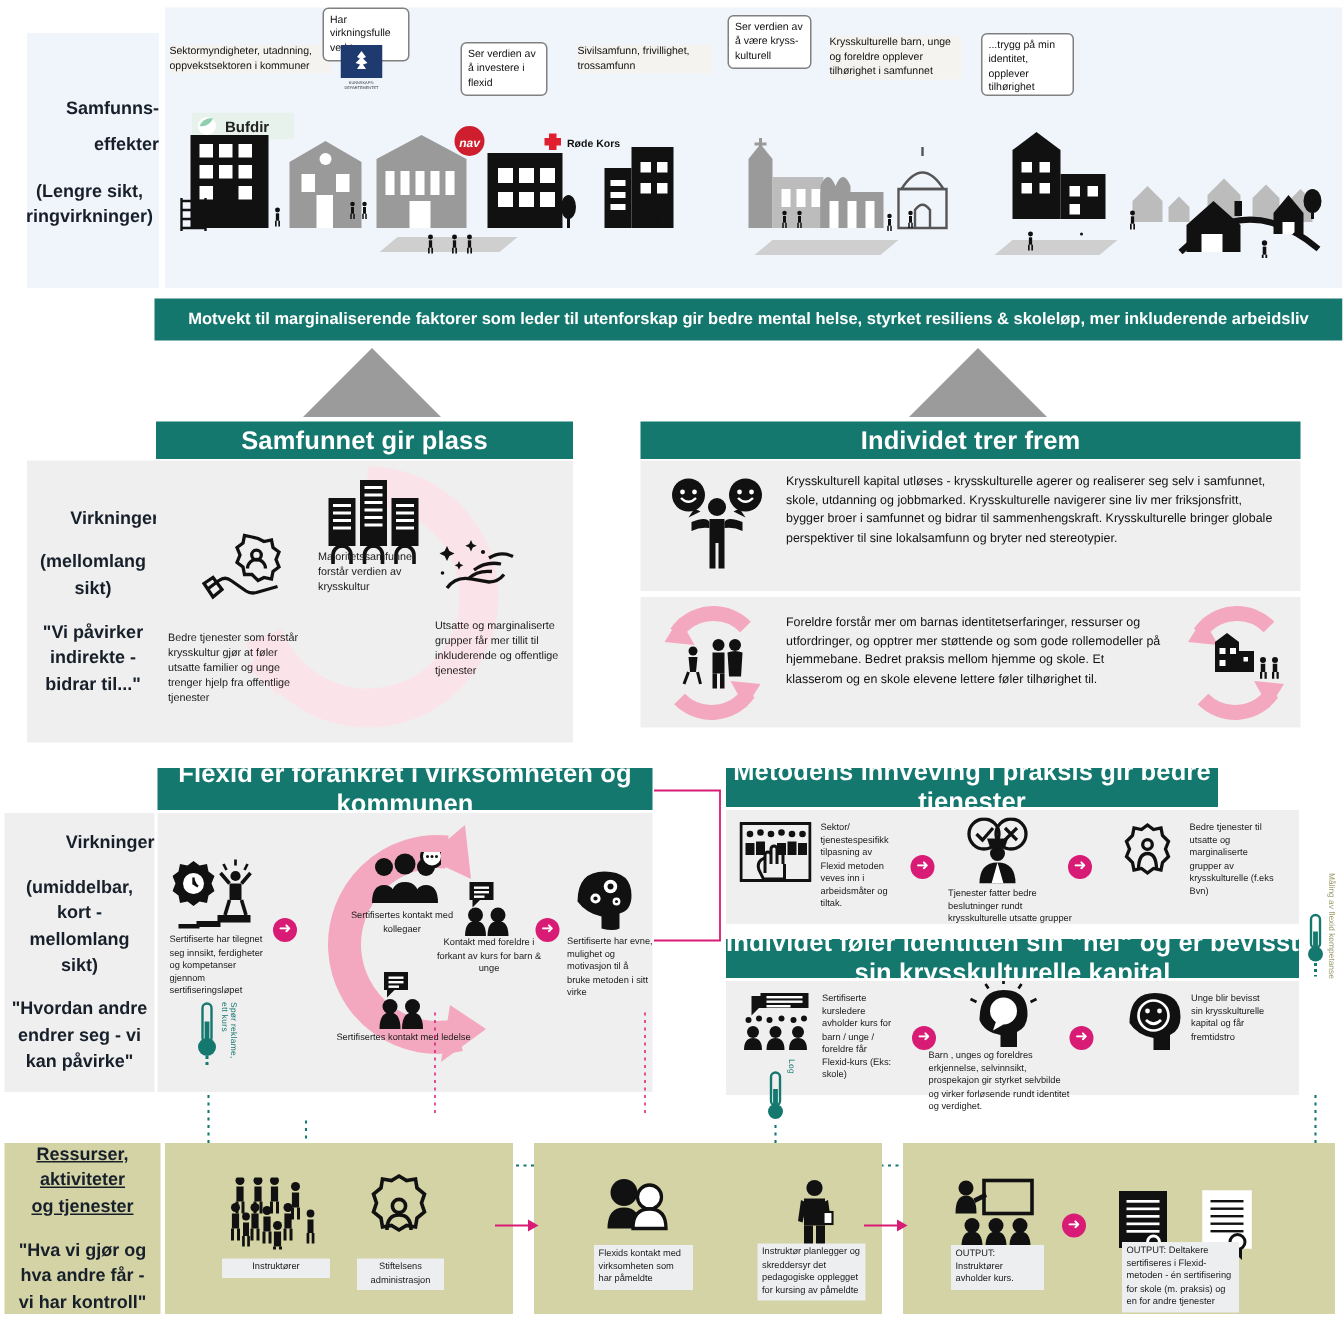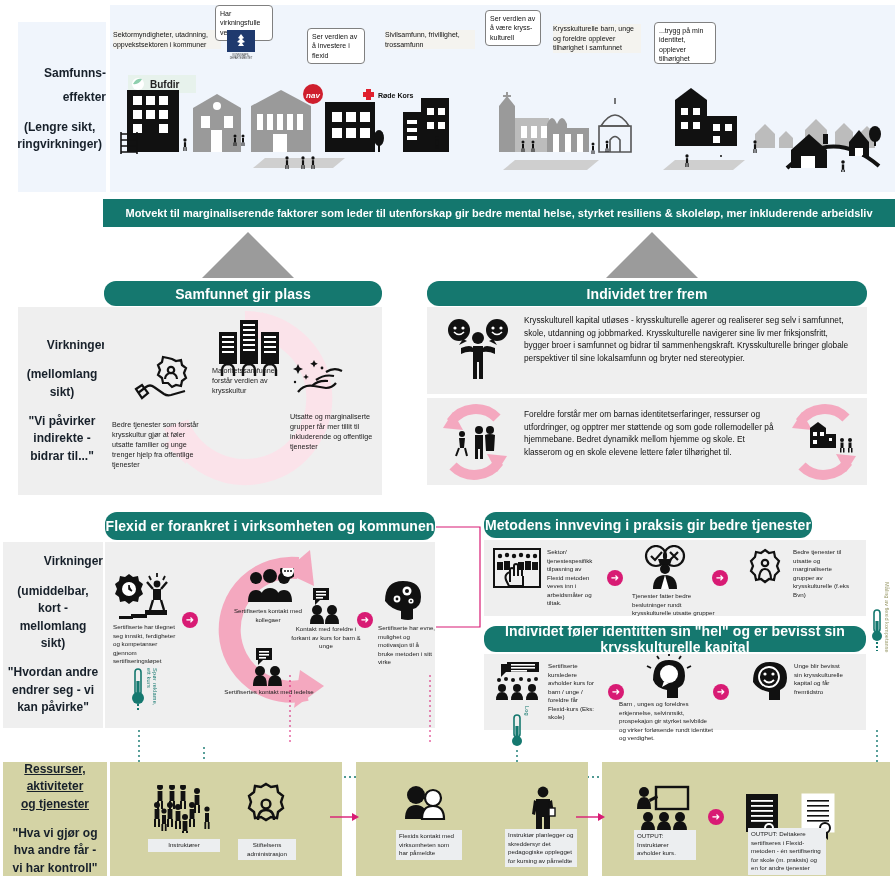--- a/index.html
+++ b/index.html
@@ -25,23 +25,23 @@
   .rowlabel .l1 { font-size: 12px; }
   .rowlabel .l2 { font-size: 12px; margin-top: 12px; }
   .rowlabel .l3 { font-size: 12px; margin-top: 12px; }
 
   .panel-grey { background: #efefef; }
   .panel-blue { background: #f0f5fc; }
   .panel-olive { background: #d4d3a5; }
 
   .teal-bar {
     background: #15786f; color: #fff;
-    font-size: 14px; font-weight: bold;
+    font-size: 17px; font-weight: bold;
     display: flex; align-items: center; justify-content: center;
-    text-align: center; letter-spacing: .1px; border-radius: 12px;
+    text-align: center; letter-spacing: .1px;
   }
   .banner {
     background: #14776e; color: #fff;
     font-size: 11px; font-weight: bold;
     display:flex; align-items:center; justify-content:center;
     text-align:center;
   }
 
   
   .cap {
@@ -500,21 +500,21 @@
           <path d="M22 46 l-3 8 M28 46 l2 8" stroke="#111" stroke-width="2"></path>
         <circle cx="42" cy="28" r="4"></circle>
           <path d="M38 33 h8 v14 h-8 z"></path>
           <rect x="38" y="47" width="3" height="10"></rect>
           <rect x="43" y="47" width="3" height="10"></rect>
         <circle cx="53" cy="28" r="4"></circle>
           <path d="M48 33 q5 -2 10 0 l-1 16 h-8 z"></path>
       </g>
     </svg>
   </div>
-  <div class="abs body-text" style="left:524px;top:408px;width:250px;">Foreldre forstår mer om barnas identitetserfaringer, ressurser og utfordringer, og  opptrer mer støttende og som gode rollemodeller på hjemmebane. Bedret dynamikk mellom hjemme og skole. Et klasserom og en skole elevene lettere føler tilhørighet til.</div>
+  <div class="abs body-text" style="left:524px;top:408px;width:250px;">Foreldre forstår mer om barnas identitetserfaringer, ressurser og utfordringer, og  opptrer mer støttende og som gode rollemodeller på hjemmebane. Bedret praksis mellom hjemme og skole. Et klasserom og en skole elevene lettere føler tilhørighet til.</div>
   <div class="ico" style="left:786px;top:402px;">
     <svg width="76" height="80" viewBox="0 0 76 80">
       <path d="M60 16 A30 30 0 0 0 14 20" fill="none" stroke="#f4a8bf" stroke-width="10"></path>
       <path d="M16 10 l-10 16 l20 2 z" fill="#f4a8bf"></path>
       <path d="M16 64 A30 30 0 0 0 62 60" fill="none" stroke="#f4a8bf" stroke-width="10"></path>
       <path d="M60 70 l10 -16 l-20 -2 z" fill="#f4a8bf"></path>
       <g fill="#111">
         <path d="M24 26 l8 -6 l8 6 v20 h-16 z"></path>
           <rect x="40" y="32" width="10" height="14"></rect>
         <g fill="#fff">

